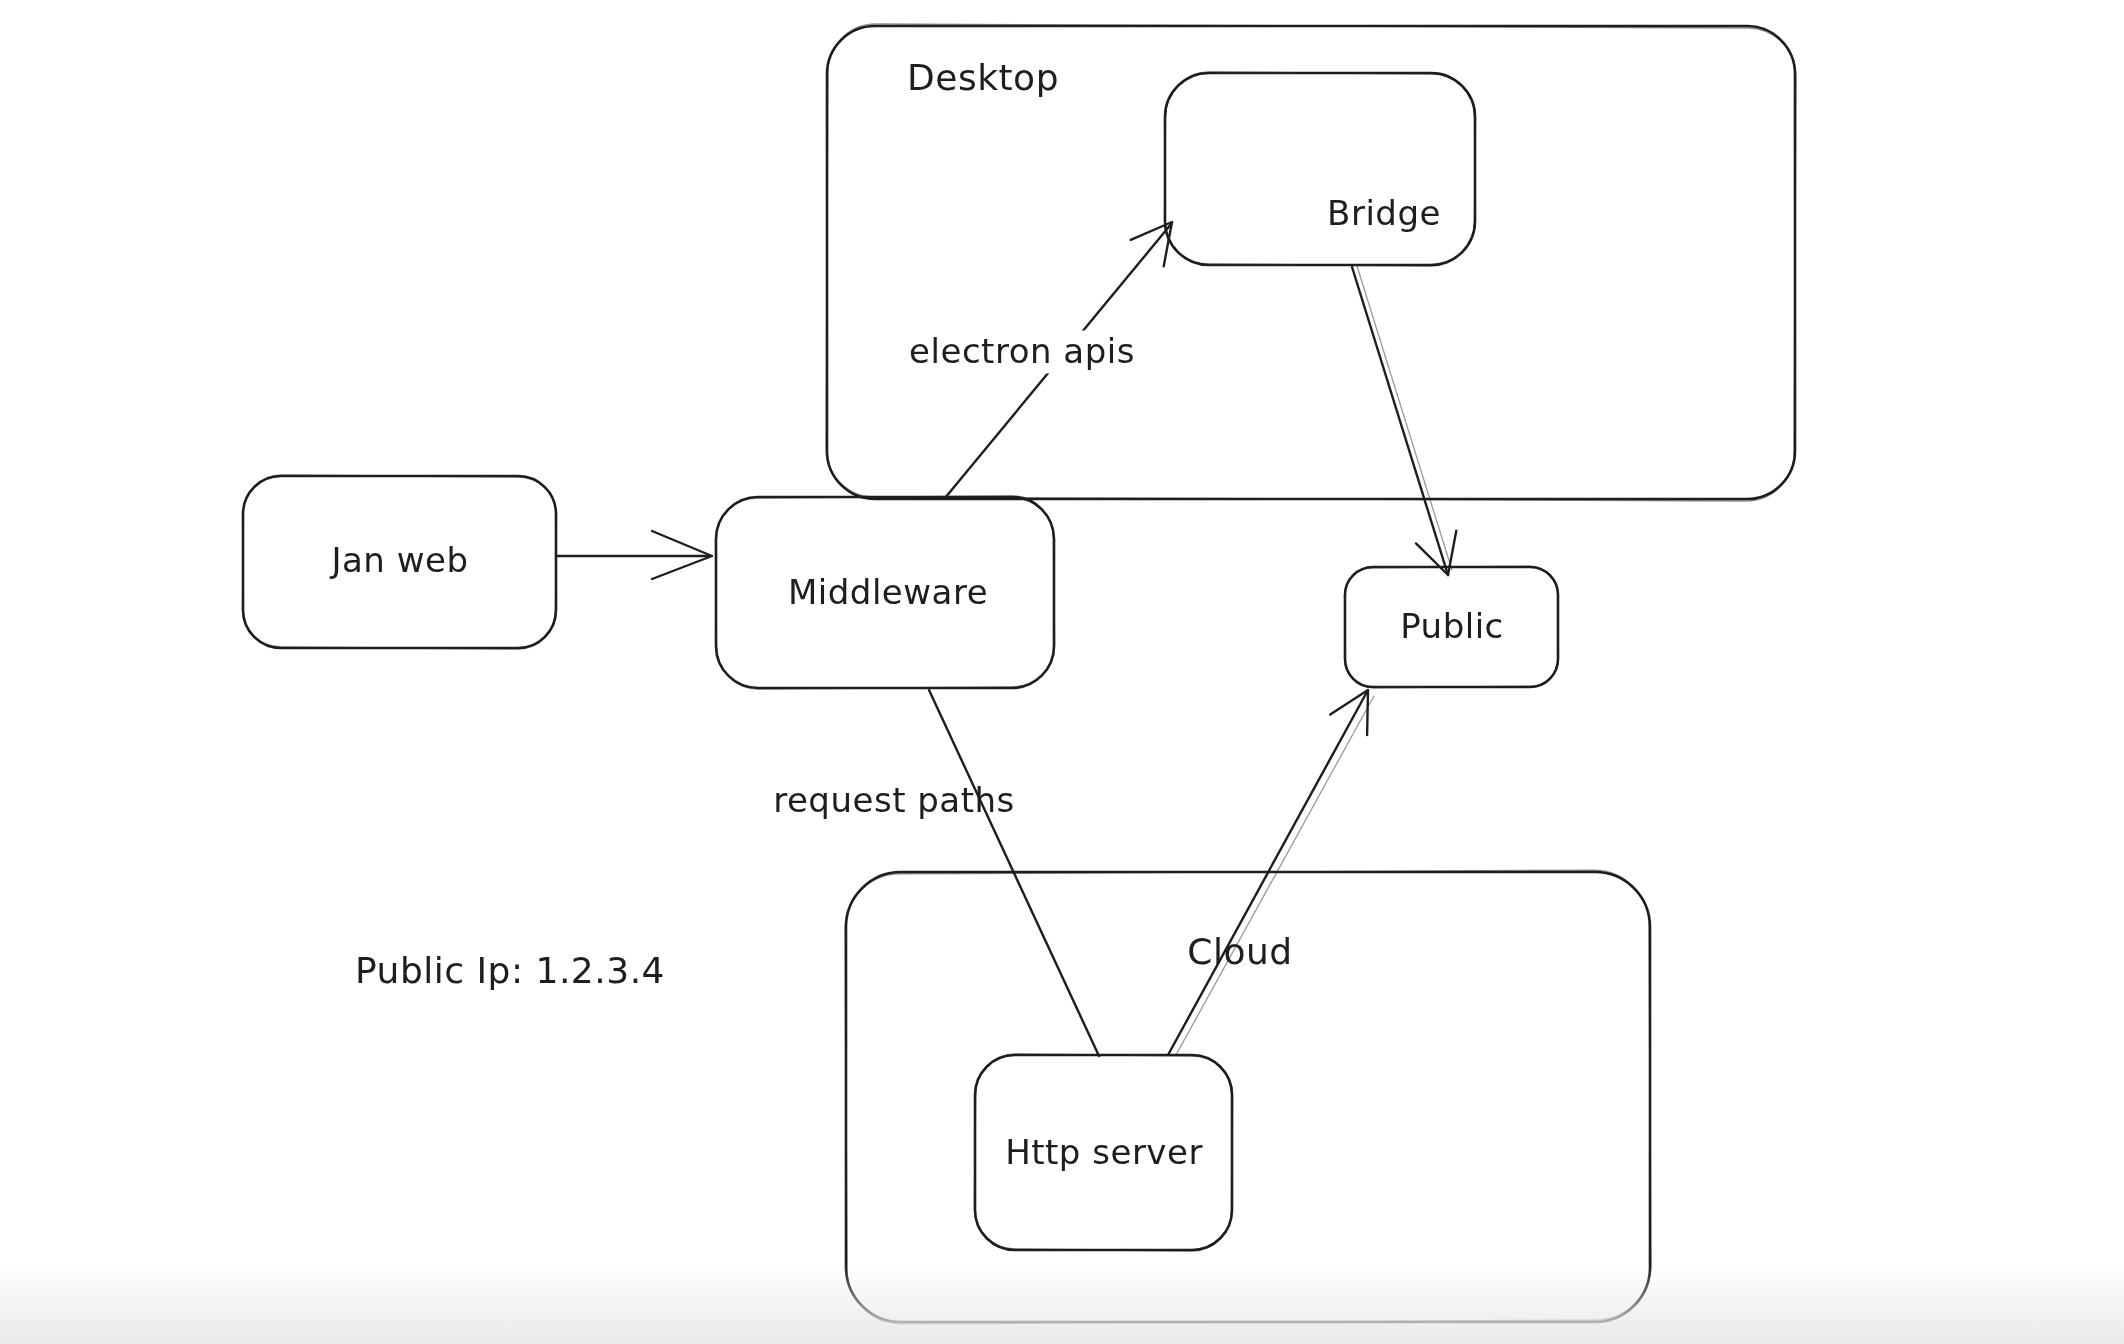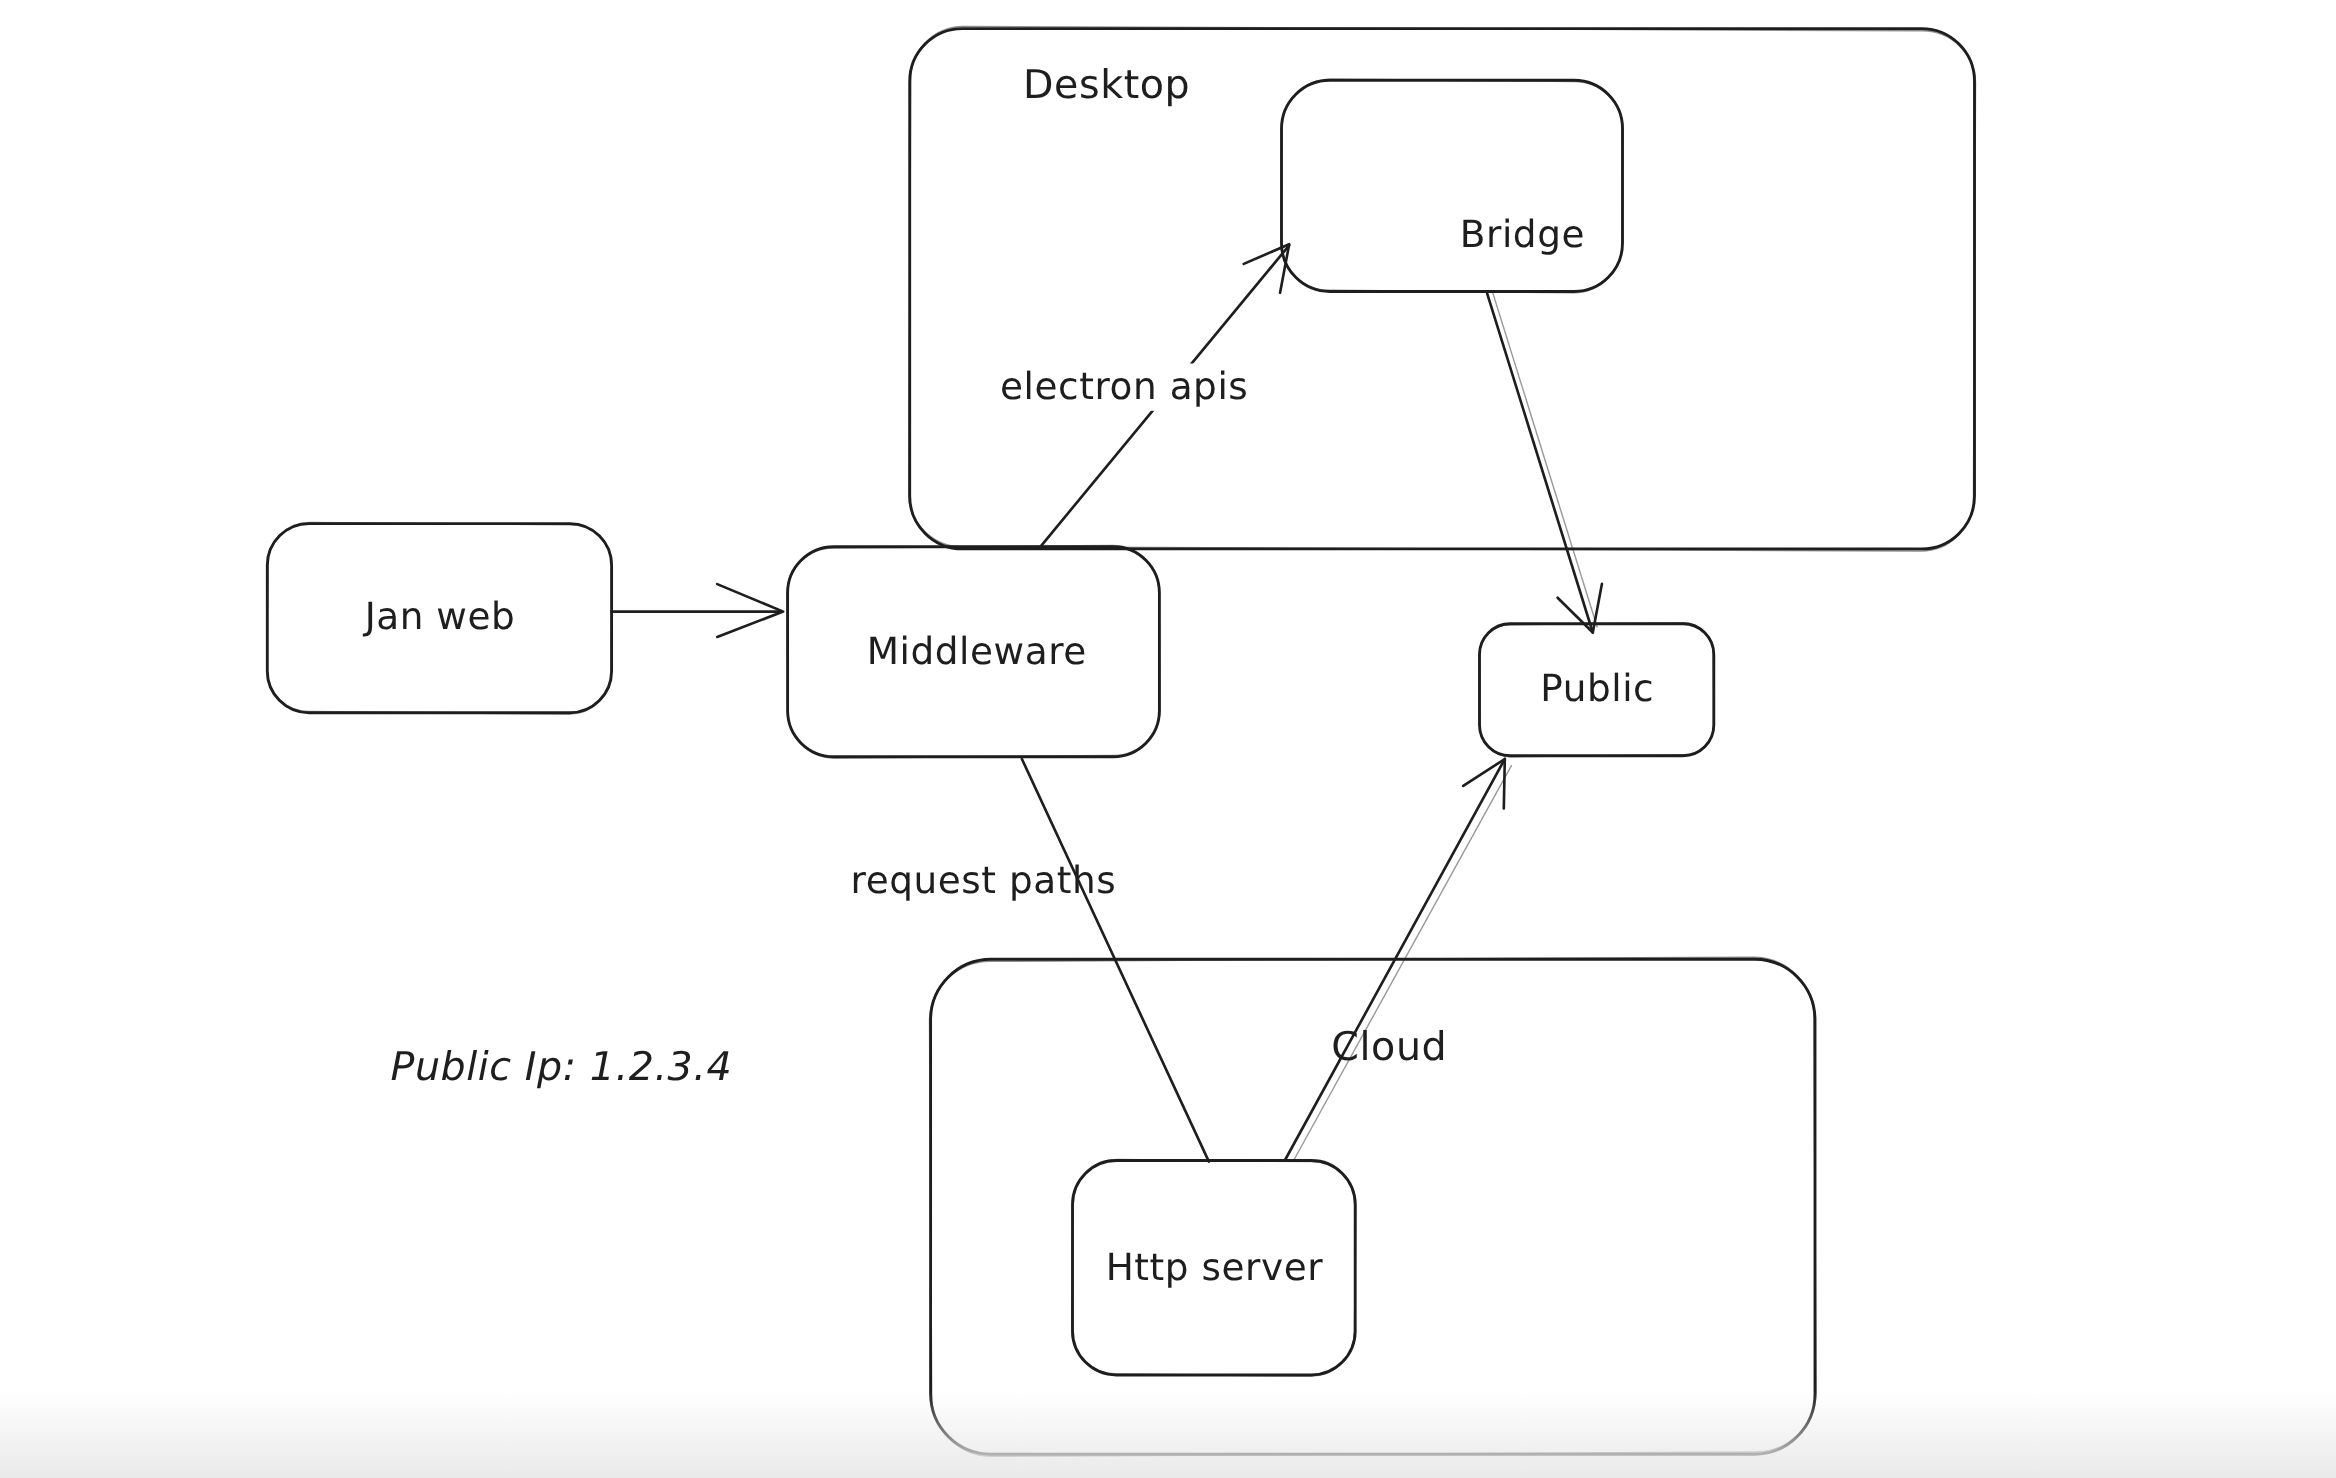--- a/index.html
+++ b/index.html
@@ -16,31 +16,30 @@
   .lbl{
     position:absolute;
     transform:translate(-50%,-50%);
     white-space:nowrap;
     color:#1e1e1e;
     letter-spacing:0.5px;
     line-height:1.15;
     user-select:none;
   }
   .size-node{font-size:34px;}
-  .size-container{font-size:36px;margin-left:23px;}
+  .size-container{font-size:36px;}
   .edge-label-bg{background:#ffffff;padding:2px 10px;}
   .annotation{
     position:absolute;
     left:355px;top:942px;
     font-size:36px;
     line-height:58px;
     letter-spacing:0.5px;
     white-space:nowrap;
     color:#1e1e1e;
-    font-style:italic;
   }
   .bottom-fade{
     position:absolute;left:0;bottom:0;width:2124px;height:80px;
     background:linear-gradient(to bottom, rgba(233,233,233,0), #e9e9e9);
     pointer-events:none;
   }
   .stroke{stroke:#1e1e1e;fill:none;stroke-linecap:round;stroke-linejoin:round;}
   .rect-main{stroke-width:2.6;}
   .rect-over{stroke-width:1.5;opacity:0.5;}
   .edge-main{stroke-width:2.4;}

